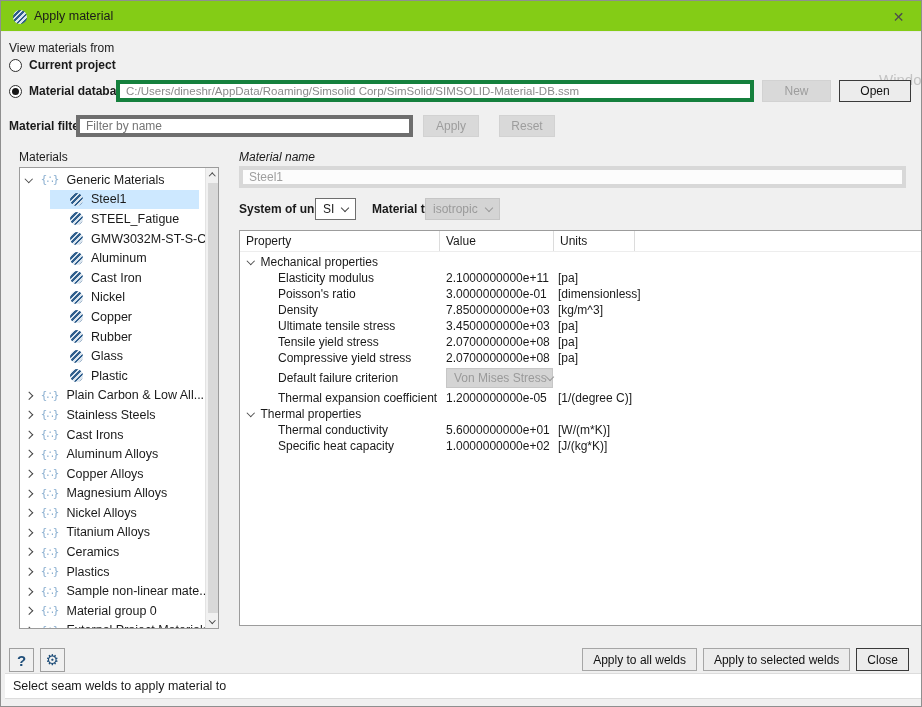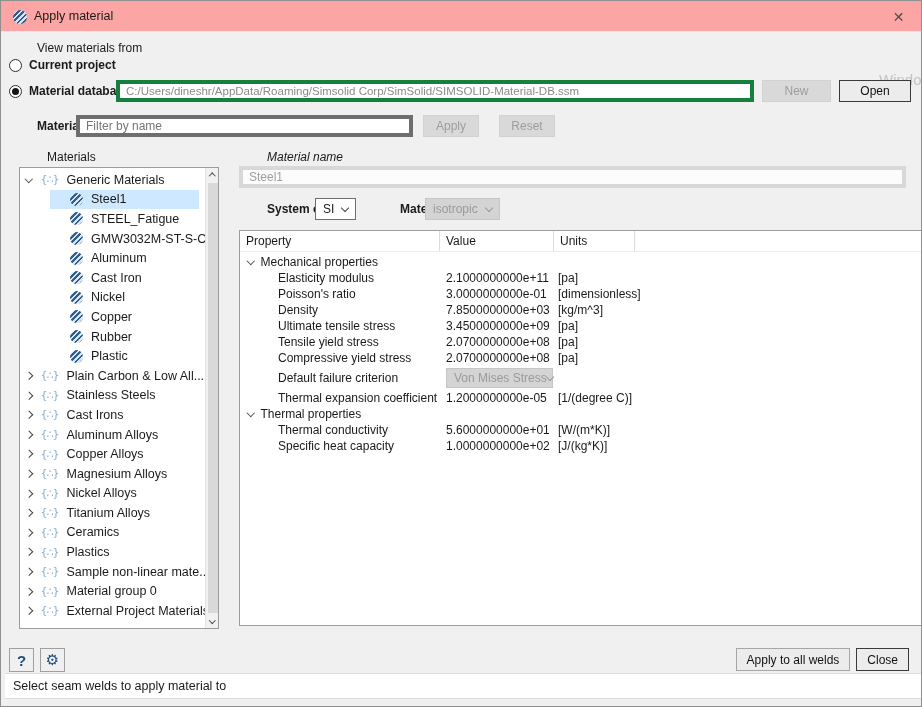--- a/index.html
+++ b/index.html
@@ -4,21 +4,21 @@
 <style>
   html,body{margin:0;padding:0;background:#cfcfcf;}
   *{box-sizing:border-box;}
   .dialog{
     position:relative;width:922px;height:707px;background:#f0f0f0;
     border:1px solid #8f8f8f;overflow:hidden;
     font-family:"Liberation Sans",sans-serif;font-size:12px;color:#1a1a1a;
   }
   .abs{position:absolute;}
   
-  .titlebar{position:absolute;left:0;top:0;width:100%;height:31px;background:#fca5a5;border-bottom:1px solid #e9e9e9;}
+  .titlebar{position:absolute;left:0;top:0;width:100%;height:31px;background:#84cc16;border-bottom:1px solid #e9e9e9;}
   .title-icon{position:absolute;left:12px;top:9px;}
   .title-text{position:absolute;left:33px;top:0;line-height:31px;font-size:12.5px;}
   .close-btn{position:absolute;right:0;top:0;width:45px;height:31px;display:flex;align-items:center;justify-content:center;
     color:#4d4d4d;font-size:14px;font-family:"DejaVu Sans",sans-serif;}
   
   .mat-icon{display:inline-block;width:13px;height:13px;border-radius:50%;flex:none;
     background:repeating-linear-gradient(135deg,#2f5e8c 0 2px,#d9e4ee 2px 3.8px);}
   .mat-icon.big{width:14px;height:14px;}
   .grp-icon{font-family:"DejaVu Sans",sans-serif;color:#8aafd0;font-size:11px;letter-spacing:-1px;flex:none;line-height:1;}
   .chev{display:inline-block;width:6px;height:6px;border-right:1.4px solid #474747;border-bottom:1.4px solid #474747;flex:none;}
@@ -32,21 +32,21 @@
   .radio-row{position:absolute;display:flex;align-items:center;gap:7px;height:16px;}
   .rlabel{font-weight:bold;}
   
   .field{background:#fff;border:4px solid #15803d;font-size:11.5px;color:#8a8a8a;padding:0 6px;
     font-family:"Liberation Sans",sans-serif;}
   input.field{outline:none;}
   .btn{position:absolute;display:flex;align-items:center;justify-content:center;font-size:12px;
     background:#ececec;border:1px solid #a6a6a6;color:#111;}
   .btn.default{border-color:#3a3a3a;}
   .btn.disabled{background:#d9d9d9;border-color:#d2d2d2;color:#9d9d9d;}
-  .lbl{position:absolute;font-size:12px;margin-left:28px;}
+  .lbl{position:absolute;font-size:12px;}
   .bold{font-weight:bold;}
   
   .tree-box{position:absolute;left:18px;top:166px;width:200px;height:462px;background:#fff;border:1px solid #9c9c9c;}
   .tree-rows{position:absolute;left:0;top:2px;width:185px;height:458px;overflow:hidden;}
   .tree-row{position:relative;display:flex;align-items:center;height:19.6px;font-size:12.5px;white-space:nowrap;}
   .tree-row .chev{margin-left:6px;width:5.5px;height:5.5px;}
   .tree-row .grp-icon{margin-left:9px;}
   .tree-row .mat-icon{margin-left:0;}
   .tree-row .spacer{width:50px;flex:none;}
   .tree-row .tlabel{margin-left:8px;position:relative;z-index:1;}
@@ -164,20 +164,25 @@
           <span class="tlabel">Copper</span>
         </div>
         <div class="tree-row">
           <span class="spacer"></span>
           <span class="mat-icon"></span>
           <span class="tlabel">Rubber</span>
         </div>
         <div class="tree-row">
           <span class="spacer"></span>
           <span class="mat-icon"></span>
+          <span class="tlabel">Glass</span>
+        </div>
+        <div class="tree-row">
+          <span class="spacer"></span>
+          <span class="mat-icon"></span>
           <span class="tlabel">Plastic</span>
         </div>
         <div class="tree-row">
           <span class="chev right"></span>
           <span class="grp-icon">{∴}</span>
           <span class="tlabel">Plain Carbon &amp; Low All...</span>
         </div>
         <div class="tree-row">
           <span class="chev right"></span>
           <span class="grp-icon">{∴}</span>
@@ -298,21 +303,21 @@
           <div class="c1">
             <span class="plab">Density</span>
           </div>
           <div class="c2"><span>7.8500000000e+03</span></div>
           <div class="c3"><span>[kg/m^3]</span></div>
         </div>
         <div class="trow">
           <div class="c1">
             <span class="plab">Ultimate tensile stress</span>
           </div>
-          <div class="c2"><span>3.4500000000e+09</span></div>
+          <div class="c2"><span>3.4500000000e+03</span></div>
           <div class="c3"><span>[pa]</span></div>
         </div>
         <div class="trow">
           <div class="c1">
             <span class="plab">Tensile yield stress</span>
           </div>
           <div class="c2"><span>2.0700000000e+08</span></div>
           <div class="c3"><span>[pa]</span></div>
         </div>
         <div class="trow">
@@ -367,19 +372,20 @@
   </div>
 
   <div class="sq-btn" style="left:8px;top:647px;">
     <span class="help-glyph">?</span>
   </div>
   <div class="sq-btn" style="left:39px;top:647px;">
     <span class="gear-glyph">⚙</span>
   </div>
   <div class="footer-buttons">
       <div class="btn">Apply to all welds</div>
+      <div class="btn">Apply to selected welds</div>
       <div class="btn default">Close</div>
     </div>
 
   <div class="statusbar">
     <span>Select seam welds to apply material to</span>
   </div>
 </div>
 
 </body></html>

